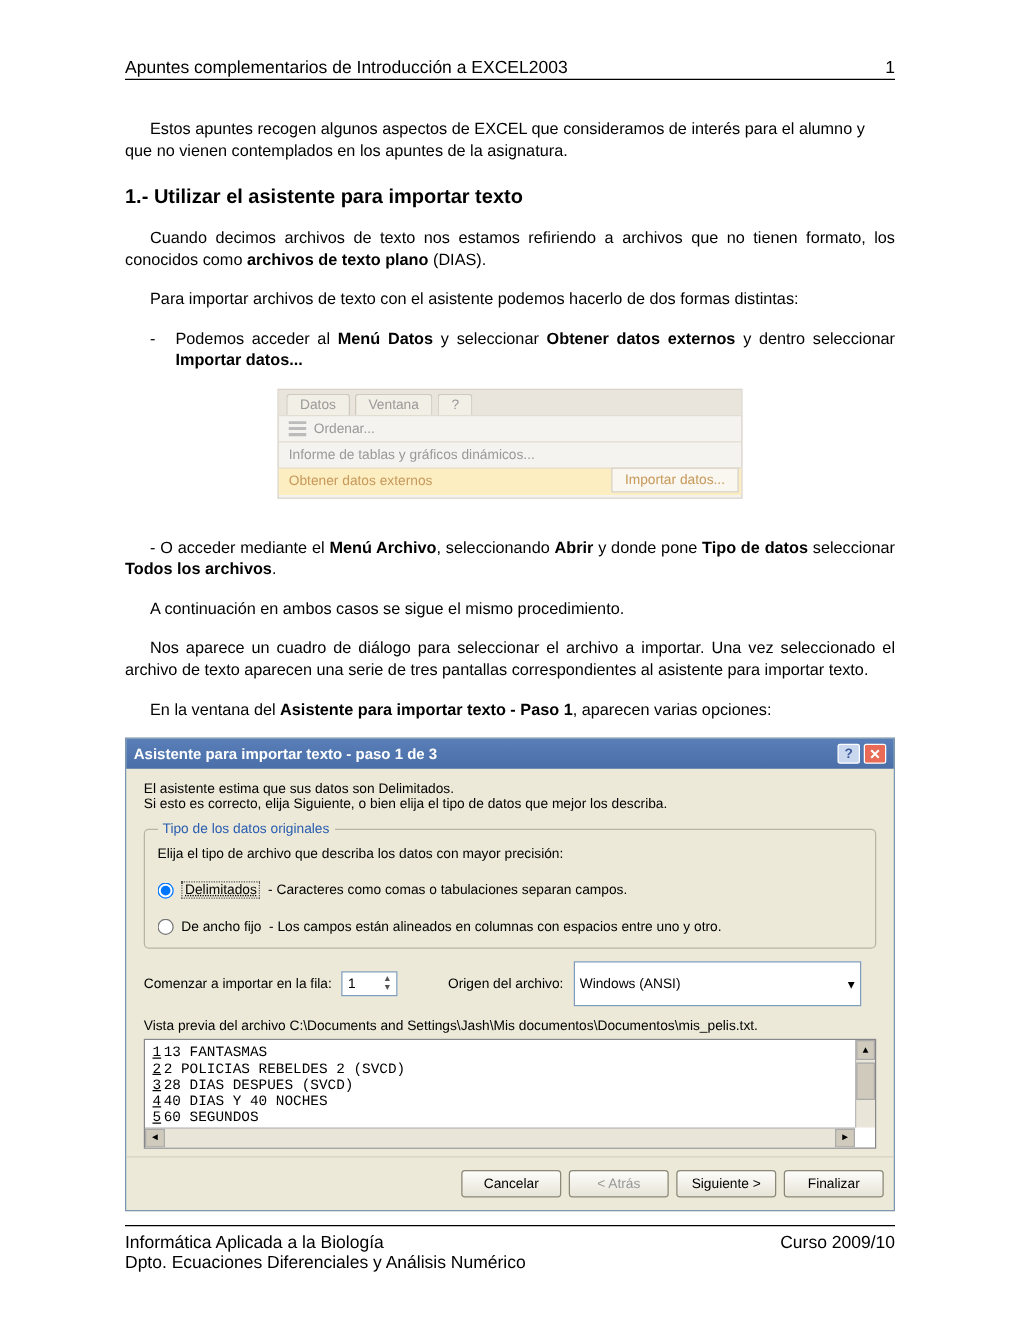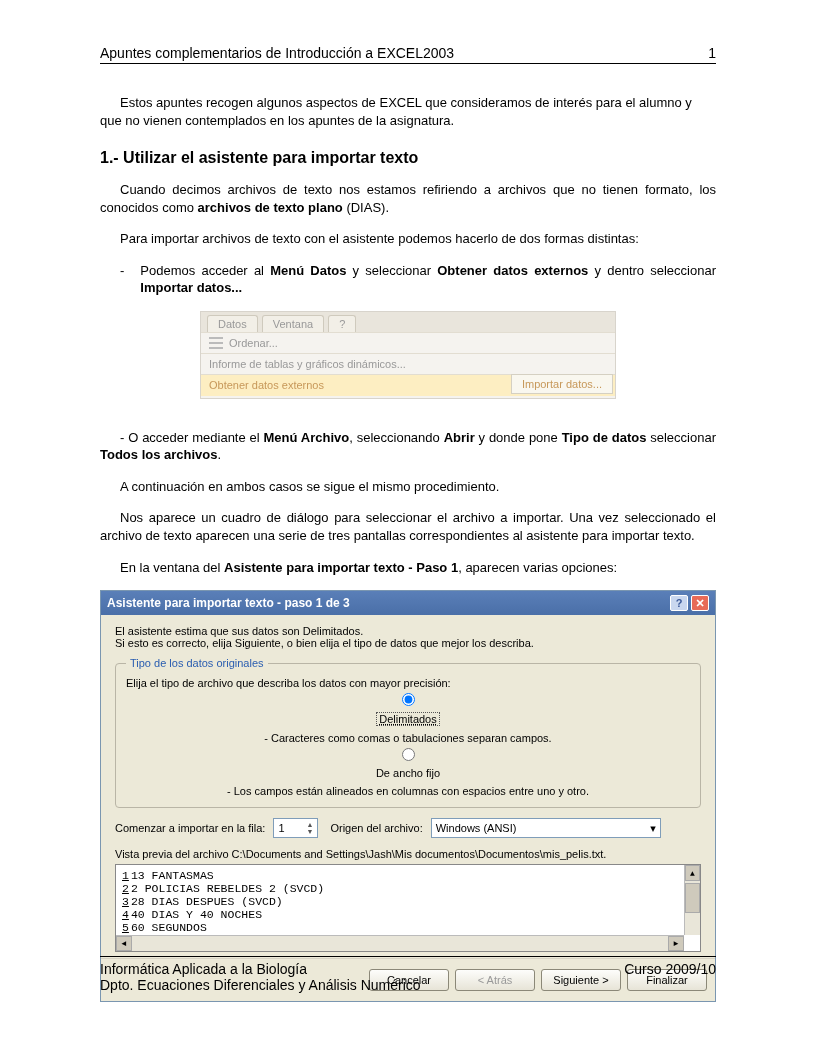--- a/index.html
+++ b/index.html
@@ -40,21 +40,21 @@
   }
   .bullet-row {
     display: flex;
     font-size: 13px;
     margin-bottom: 14px;
     line-height: 1.35;
   }
   .bullet-row .dash { margin: 0 16px 0 20px; }
   .bullet-row .btxt { flex: 1; text-align: justify; }
   .menu-fig {
-    width: 416px;
+    width: 372px;
     margin: 10px auto 30px auto;
     background: #f5f3ef;
     border: 1px solid #d8d4cc;
     font-size: 11px;
     color: #999;
   }
   .menu-fig .tabrow {
     display: flex;
     gap: 4px;
     padding: 3px 6px 0 6px;
@@ -121,31 +121,31 @@
   .wizard .tbtn.help { background: #c9d7ef; color: #3b5a9a; }
   .wizard .tbtn.close { background: #e86a57; color: #fff; }
   .wizard .body { padding: 10px 14px 6px 14px; color: #000; }
   .wizard fieldset {
     border: 1px solid #b9b5a6;
     border-radius: 4px;
     padding: 8px 10px 10px 10px;
     margin: 8px 0;
   }
   .wizard legend { color: #2a5db0; padding: 0 4px; }
-  .wizard .radio-row { display: flex; align-items: center; gap: 6px; margin-top: 4px; flex-direction: column; }
+  .wizard .radio-row { display: flex; align-items: center; gap: 6px; margin-top: 16px; }
   .wizard .radio-row .lbl { text-decoration: underline dotted; }
   .wizard .ctrlrow { display: flex; align-items: center; gap: 8px; margin: 10px 0; }
   .wizard .spin {
     width: 45px; height: 20px; border: 1px solid #7f9db9;
     background: #fff; display: flex; align-items: center; padding: 0 4px;
     justify-content: space-between;
   }
   .wizard .spin .arrbox { display:flex; flex-direction:column; font-size:7px; line-height:7px; color:#555;}
   .wizard select.combo, .wizard .combo {
-    flex: 1; height: 20px; border: 1px solid #7f9db9; background: #fff;
+    flex: 1; height: 36px; border: 1px solid #7f9db9; background: #fff;
     padding: 0 4px; display: flex; align-items: center; justify-content: space-between;
     max-width: 230px;
   }
   .wizard .preview-label { margin: 10px 0 4px 0; }
   .wizard .preview {
     background: #fff; border: 1px solid #888; padding: 4px 6px;
     font-family: "Courier New", monospace; font-size: 11.5px;
     height: 88px; overflow: hidden; position: relative;
   }
   .wizard .preview .pline { white-space: pre; }
@@ -162,21 +162,21 @@
   .wizard .wbtn {
     min-width: 80px; height: 22px;
     background: linear-gradient(#fdfdfb, #e7e4d7);
     border: 1px solid #8b8878; border-radius: 3px;
     font-size: 11px; padding: 0 10px;
     display: flex; align-items: center; justify-content: center;
   }
   .wizard .wbtn.disabled { color: #999; }
   .footer {
     position: absolute;
-    left: 100px; right: 100px; bottom: 63px;
+    left: 100px; right: 100px; bottom: 39px;
     border-top: 1px solid #000;
     padding-top: 4px;
     font-size: 14px;
   }
   .footer .frow { display: flex; justify-content: space-between; }
   b { font-weight: bold; }
 </style>
 </head>
 <body>
 
@@ -264,21 +264,21 @@
 
     <div class="ctrlrow">
       <span>Comenzar a importar en la fila:</span>
       <span class="spin">
         <span>1</span>
         <span class="arrbox">
             <span>▲</span>
             <span>▼</span>
           </span>
       </span>
-      <span style="margin-left:4px;">Origen del archivo:</span>
+      <span style="margin-left:32px;">Origen del archivo:</span>
       <span class="combo">
         <span>Windows (ANSI)</span>
         <span>▾</span>
       </span>
     </div>
 
     <div class="preview-label">Vista previa del archivo C:\Documents and Settings\Jash\Mis documentos\Documentos\mis_pelis.txt.</div>
     <div class="preview">
       <div class="pline"><span class="lnum">1</span><span>13 FANTASMAS</span></div>
       <div class="pline"><span class="lnum">2</span><span>2 POLICIAS REBELDES 2 (SVCD)</span></div>

